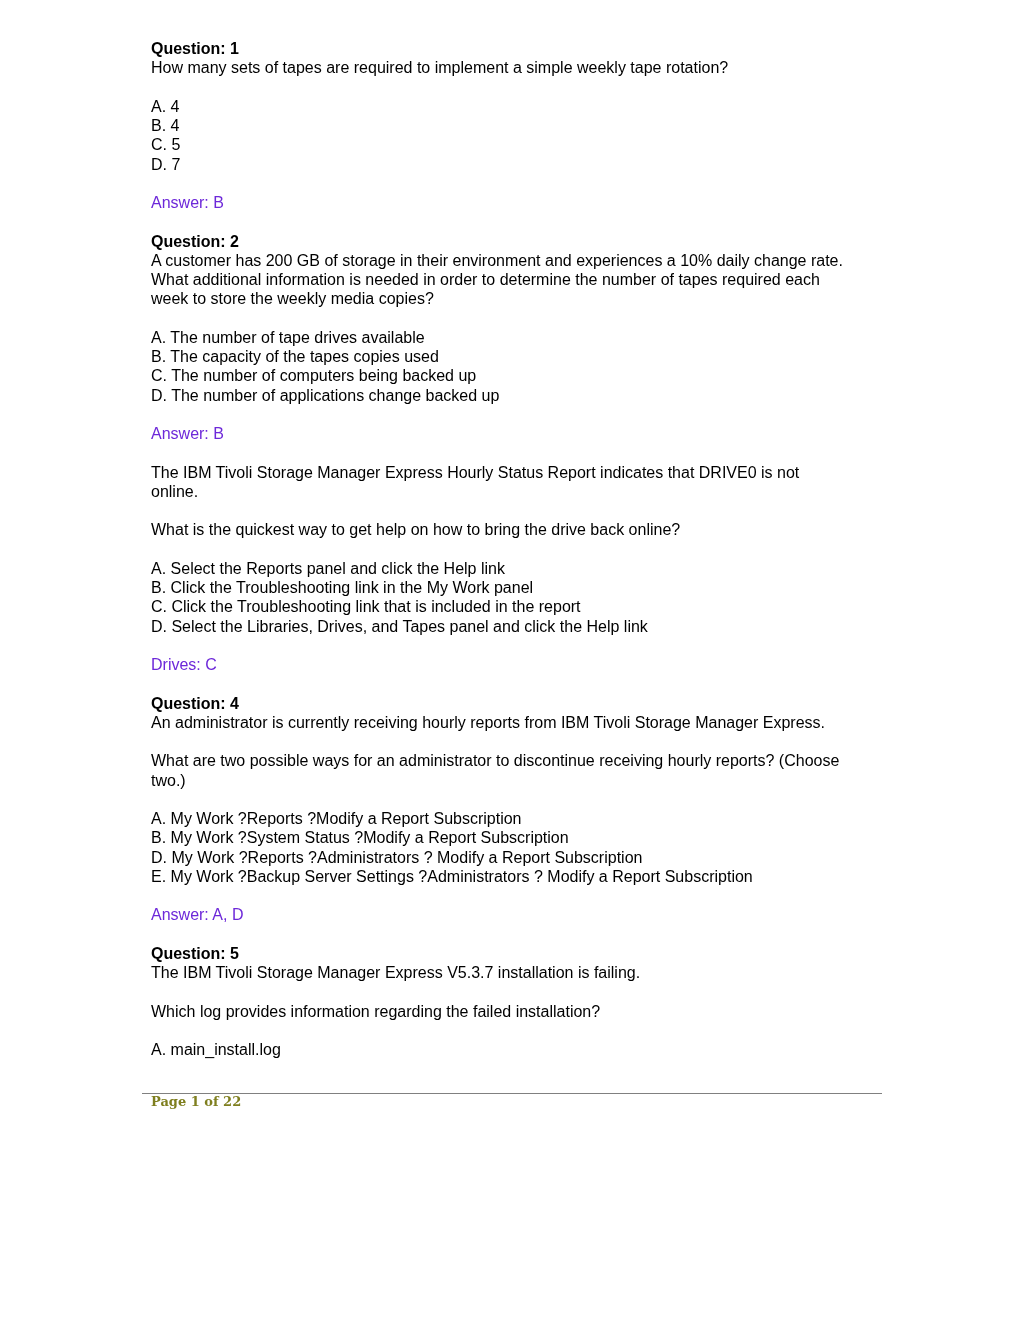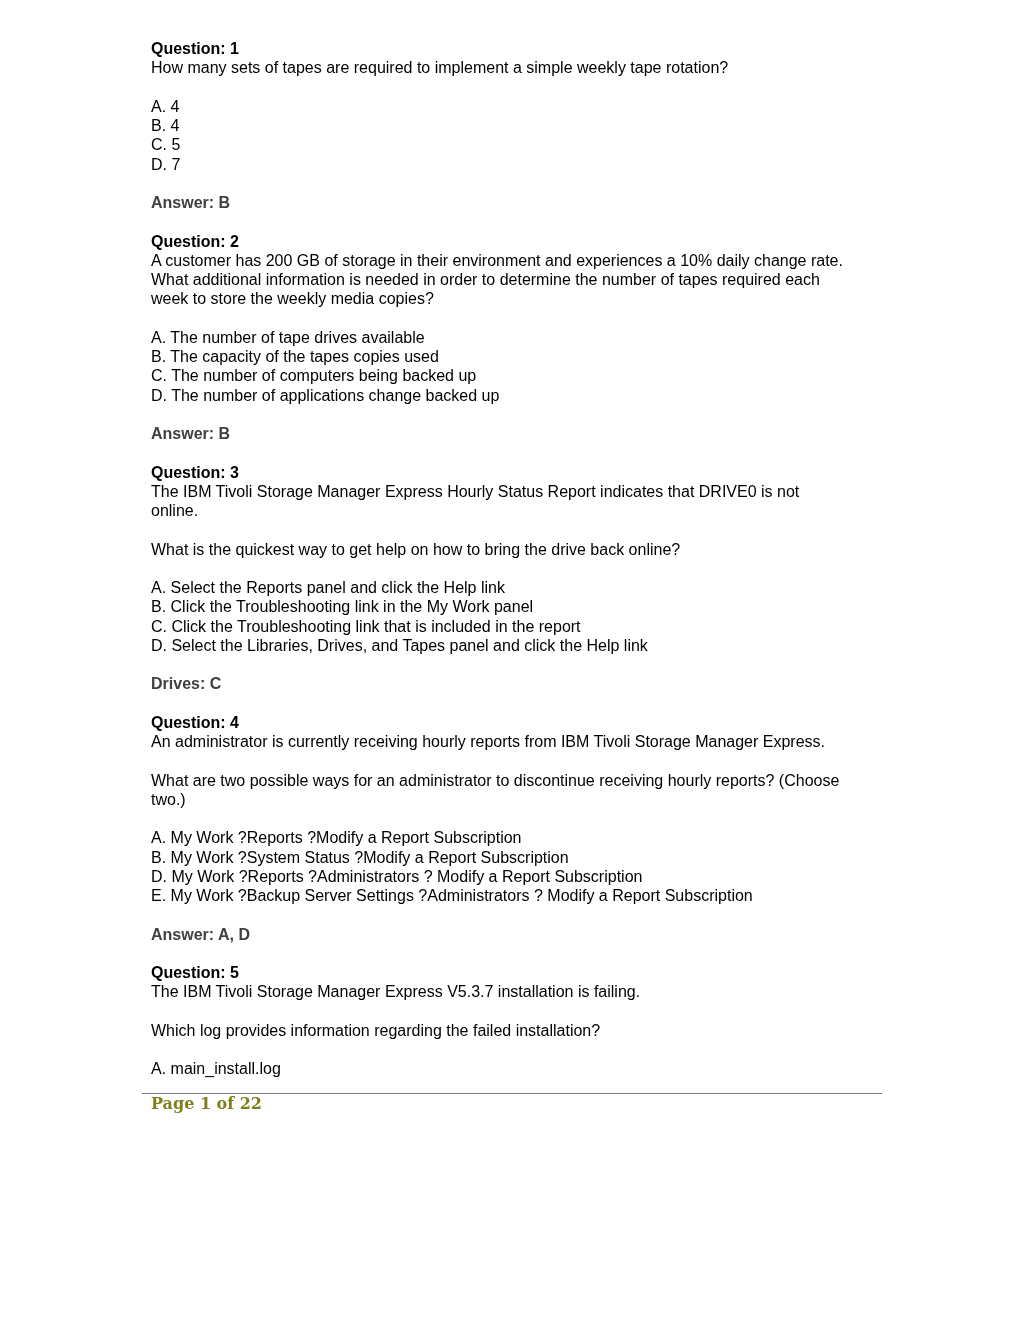--- a/index.html
+++ b/index.html
@@ -2,27 +2,27 @@
 <html><head>
   <meta charset="utf-8">
   <style>
     html, body { margin: 0; padding: 0; background: #ffffff; }
     body { width: 1024px; height: 1325px; position: relative; overflow: hidden;
            font-family: "Liberation Sans", sans-serif; color: #000; }
     .content { position: absolute; left: 151px; top: 22px; width: 730px;
                font-size: 16px; line-height: 19.25px; margin-top: 17px; }
     .q-title { font-weight: bold; }
     .blank { height: 19.25px; }
-    .answer { font-weight: bold; color: #404040; }
+    .answer { font-weight: normal; color: #6d28d9; }
     .line { white-space: pre-wrap; }
     .footer-rule { position: absolute; left: 142px; top: 1093px; width: 740px; height: 0;
                    border-top: 1.5px solid #808080; }
     .footer-text { position: absolute; left: 151px; top: 1094px;
                    font-family: "DejaVu Serif", "Liberation Serif", serif; font-weight: bold;
-                   font-size: 16px; color: #7f7f1f; }
+                   font-size: 13px; color: #7f7f1f; }
   </style>
 </head>
 <body>
 
 <div class="content">
 
   <div>
     <div class="q-title">Question:  1</div>
     <div class="line">How many sets of tapes are required to implement a simple weekly tape rotation?</div>
     <div class="blank"></div>
@@ -42,21 +42,20 @@
     <div class="line">A. The number of tape drives available</div>
     <div class="line">B. The capacity of the tapes copies used</div>
     <div class="line">C. The number of computers being backed up</div>
     <div class="line">D. The number of applications change backed up</div>
     <div class="blank"></div>
     <div class="answer">Answer: B</div>
     <div class="blank"></div>
   </div>
 
   <div>
-    <div class="q-title">Question:  3</div>
     <div class="line" style="width:690px">The IBM Tivoli Storage Manager Express Hourly Status Report indicates that DRIVE0 is not online.</div>
     <div class="blank"></div>
     <div class="line">What is the quickest way to get help on how to bring the drive back online?</div>
     <div class="blank"></div>
     <div class="line">A. Select the Reports panel and click the Help link</div>
     <div class="line">B. Click the Troubleshooting link in the My Work panel</div>
     <div class="line">C. Click the Troubleshooting link that is included in the report</div>
     <div class="line">D. Select the Libraries, Drives, and Tapes panel and click the Help link</div>
     <div class="blank"></div>
     <div class="answer">Drives: C</div>

